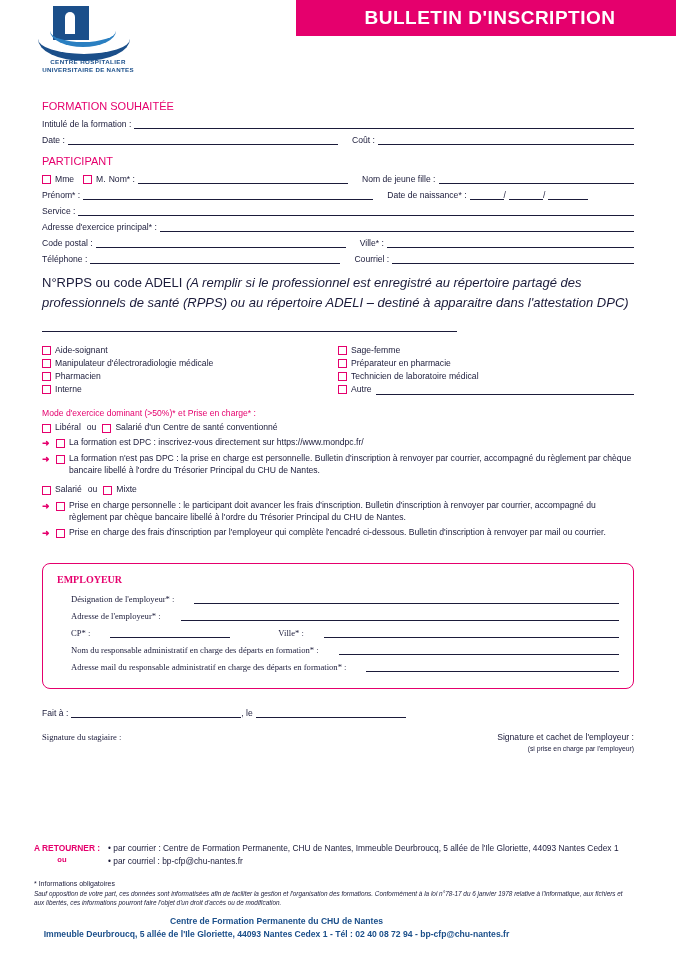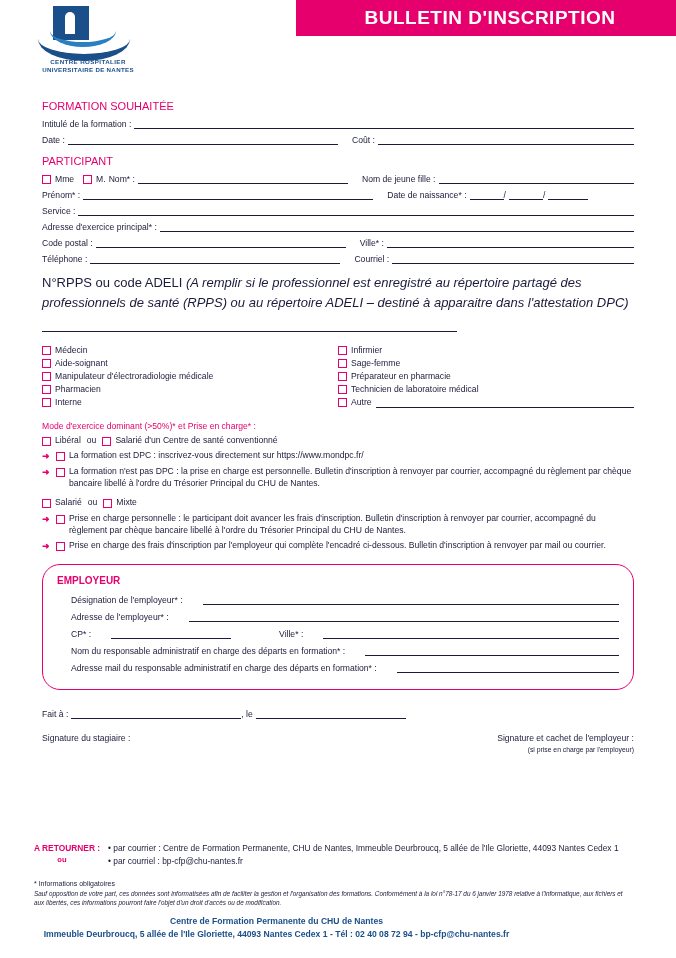--- a/index.html
+++ b/index.html
@@ -191,25 +191,26 @@
     font-weight: bold;
     width: 14px;
     flex: 0 0 14px;
     font-size: 9px;
   }
   .opt-text { flex: 1; }
   .ou { margin: 0 6px; }
 
   
   .employer-box {
-    margin-top: 12px;
+    margin-top: 24px;
     border: 1px solid #e5006d;
-    border-radius: 18px;
+    border-radius: 8px;
     padding: 10px 14px 12px 14px;
     position: relative;
+    font-family: Liberation Serif, serif;
   }
   .employer-title {
     color: #e5006d;
     font-size: 10px;
     font-weight: bold;
     margin-bottom: 6px;
   }
   .emp-row {
     display: flex;
     align-items: flex-end;
@@ -220,21 +221,21 @@
     gap: 17px;
   }
 
   
   .sig-block { margin-top: 16px; }
   .sig-row {
     display: flex;
     font-size: 8.6px;
     margin-top: 14px;
   }
-  .sig-left { width: 50%; }
+  .sig-left { width: 50%; font-family: Liberation Serif, serif; }
   .sig-right { width: 50%; text-align: right; }
   .sig-note {
     font-size: 6.8px;
     margin-top: 3px;
     color: #1b1b3a;
   }
 
   
   .footer {
     position: absolute;
@@ -371,44 +372,36 @@
         <span class="italic">(A remplir si le professionnel est enregistré au répertoire partagé des professionnels de santé (RPPS) ou au répertoire ADELI – destiné à apparaitre dans l'attestation DPC)</span>
         <span style="display:inline-block; border-bottom:0.8px solid #1b1b3a; height:9px; width:415px; vertical-align:bottom;"></span>
       </div>
 
       <div style="display:flex; margin-top:10px;">
         <div style="flex:1;">
           <div class="profession-grid">
             <div class="prof-col">
               <div class="prof-item">
                 <span class="cb"></span>
-                <span>Médecin</span>
-              </div>
-              <div class="prof-item">
-                <span class="cb"></span>
                 <span>Aide-soignant</span>
               </div>
               <div class="prof-item">
                 <span class="cb"></span>
                 <span>Manipulateur d'électroradiologie médicale</span>
               </div>
               <div class="prof-item">
                 <span class="cb"></span>
                 <span>Pharmacien</span>
               </div>
               <div class="prof-item">
                 <span class="cb"></span>
                 <span>Interne</span>
               </div>
             </div>
             <div class="prof-col">
-              <div class="prof-item">
-                <span class="cb"></span>
-                <span>Infirmier</span>
-              </div>
               <div class="prof-item">
                 <span class="cb"></span>
                 <span>Sage-femme</span>
               </div>
               <div class="prof-item">
                 <span class="cb"></span>
                 <span>Préparateur en pharmacie</span>
               </div>
               <div class="prof-item">
                 <span class="cb"></span>

